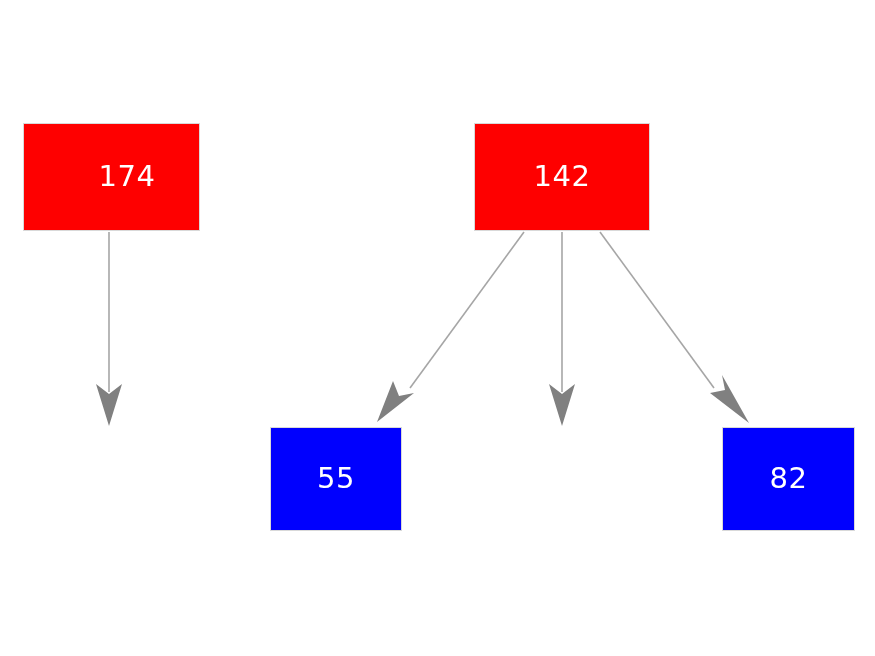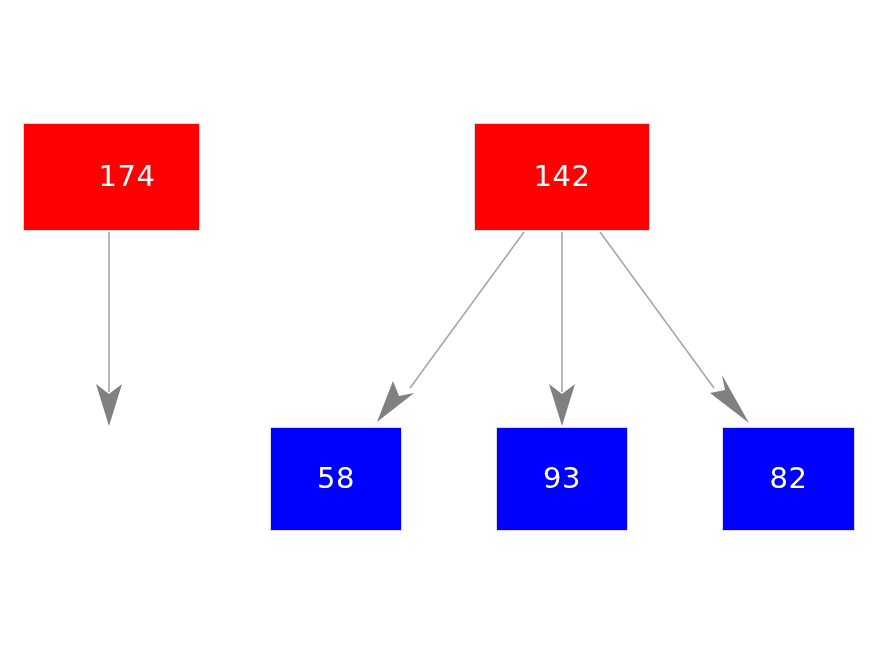--- a/index.html
+++ b/index.html
@@ -77,24 +77,21 @@
   <div class="node" style="left:23px; top:123px; width:177px; height:108px; background:#fe0000;padding-left:31px;">
     <span class="node-label">174</span>
   </div>
 
   <div class="node" style="left:474px; top:123px; width:176px; height:108px; background:#fe0000;">
     <span class="node-label">142</span>
   </div>
 
 
   <div class="node" style="left:270px; top:427px; width:132px; height:104px; background:#0000fe;">
-    <span class="node-label">58</span>
+    <span class="node-label">55</span>
   </div>
 
-  <div class="node" style="left:496px; top:427px; width:132px; height:104px; background:#0000fe;">
-    <span class="node-label">93</span>
-  </div>
 
   <div class="node" style="left:722px; top:427px; width:133px; height:104px; background:#0000fe;">
     <span class="node-label">82</span>
   </div>
 
 </div>
 
 </body></html>

